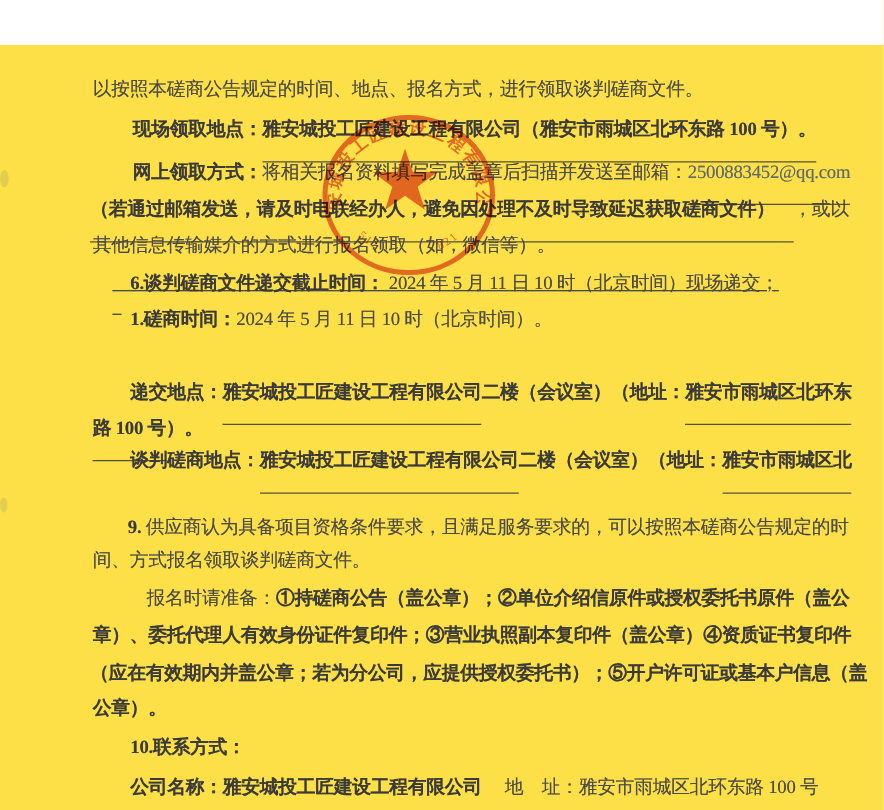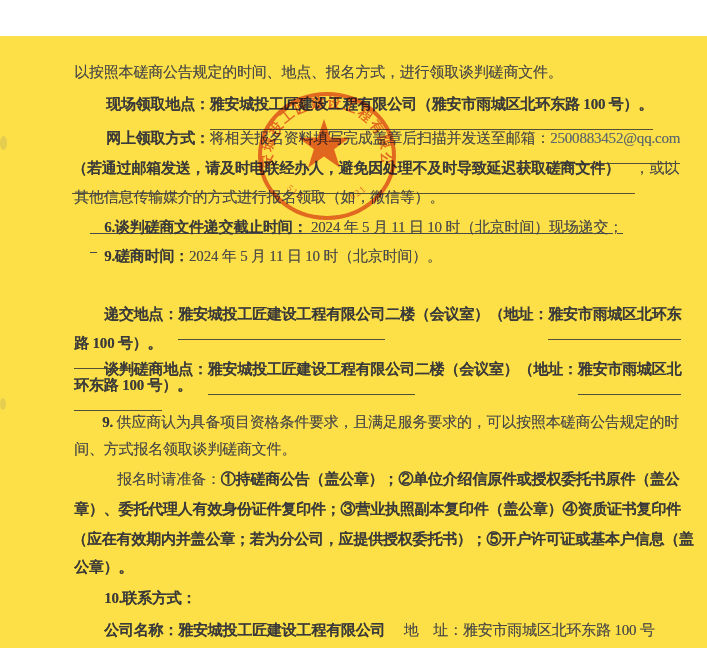--- a/index.html
+++ b/index.html
@@ -61,39 +61,36 @@
 
   <div class="line" style="left:60px;top:133px;">
     <span>其他信息传输媒介的方式进行报名领取（如，微信等）。</span>
   </div>
 
   <div class="line" style="left:90px;top:163px;text-decoration:underline;">
     <span class="b">6.谈判磋商文件递交截止时间：</span><span> 2024 年 5 月 11 日 10 时（北京时间）现场递交；</span>
   </div>
 
   <div class="line" style="left:90px;top:192px;">
-    <span class="b">9.磋商时间：</span><span>2024 年 5 月 11 日 10 时（北京时间）。</span>
+    <span class="b">1.磋商时间：</span><span>2024 年 5 月 11 日 10 时（北京时间）。</span>
   </div>
 
 
   <div class="line" style="left:90px;top:250px;">
     <span class="b">递交地点：</span><span class="b u">雅安城投工匠建设工程有限公司</span><span class="b">二楼（会议室）（地址：</span><span class="b u">雅安市雨城区北环东</span>
   </div>
 
   <div class="line" style="left:60px;top:279px;">
     <span class="b u">路 100 号</span><span class="b">）。</span>
   </div>
 
   <div class="line" style="left:90px;top:305px;">
     <span class="b">谈判磋商地点：</span><span class="b u">雅安城投工匠建设工程有限公司</span><span class="b">二楼（会议室）（地址：</span><span class="b u">雅安市雨城区北</span>
   </div>
 
-  <div class="line" style="left:60px;top:321px;">
-    <span class="b u">环东路 100 号</span><span class="b">）。</span>
-  </div>
 
   <div class="line" style="left:88px;top:358px;">
     <span class="b">9.</span><span> 供应商认为具备项目资格条件要求，且满足服务要求的，可以按照本磋商公告规定的时</span>
   </div>
 
   <div class="line" style="left:60px;top:385px;">
     <span>间、方式报名领取谈判磋商文件。</span>
   </div>
 
   <div class="line" style="left:103px;top:415px;">

